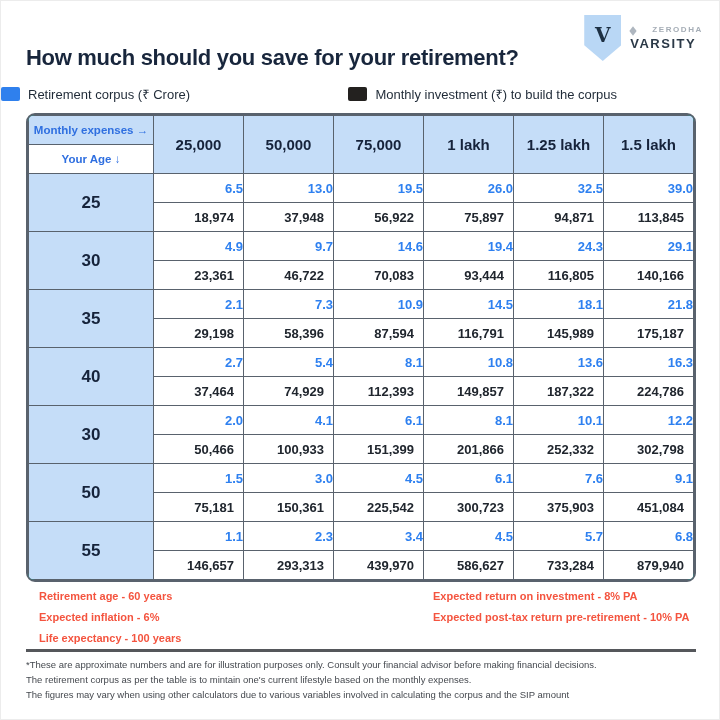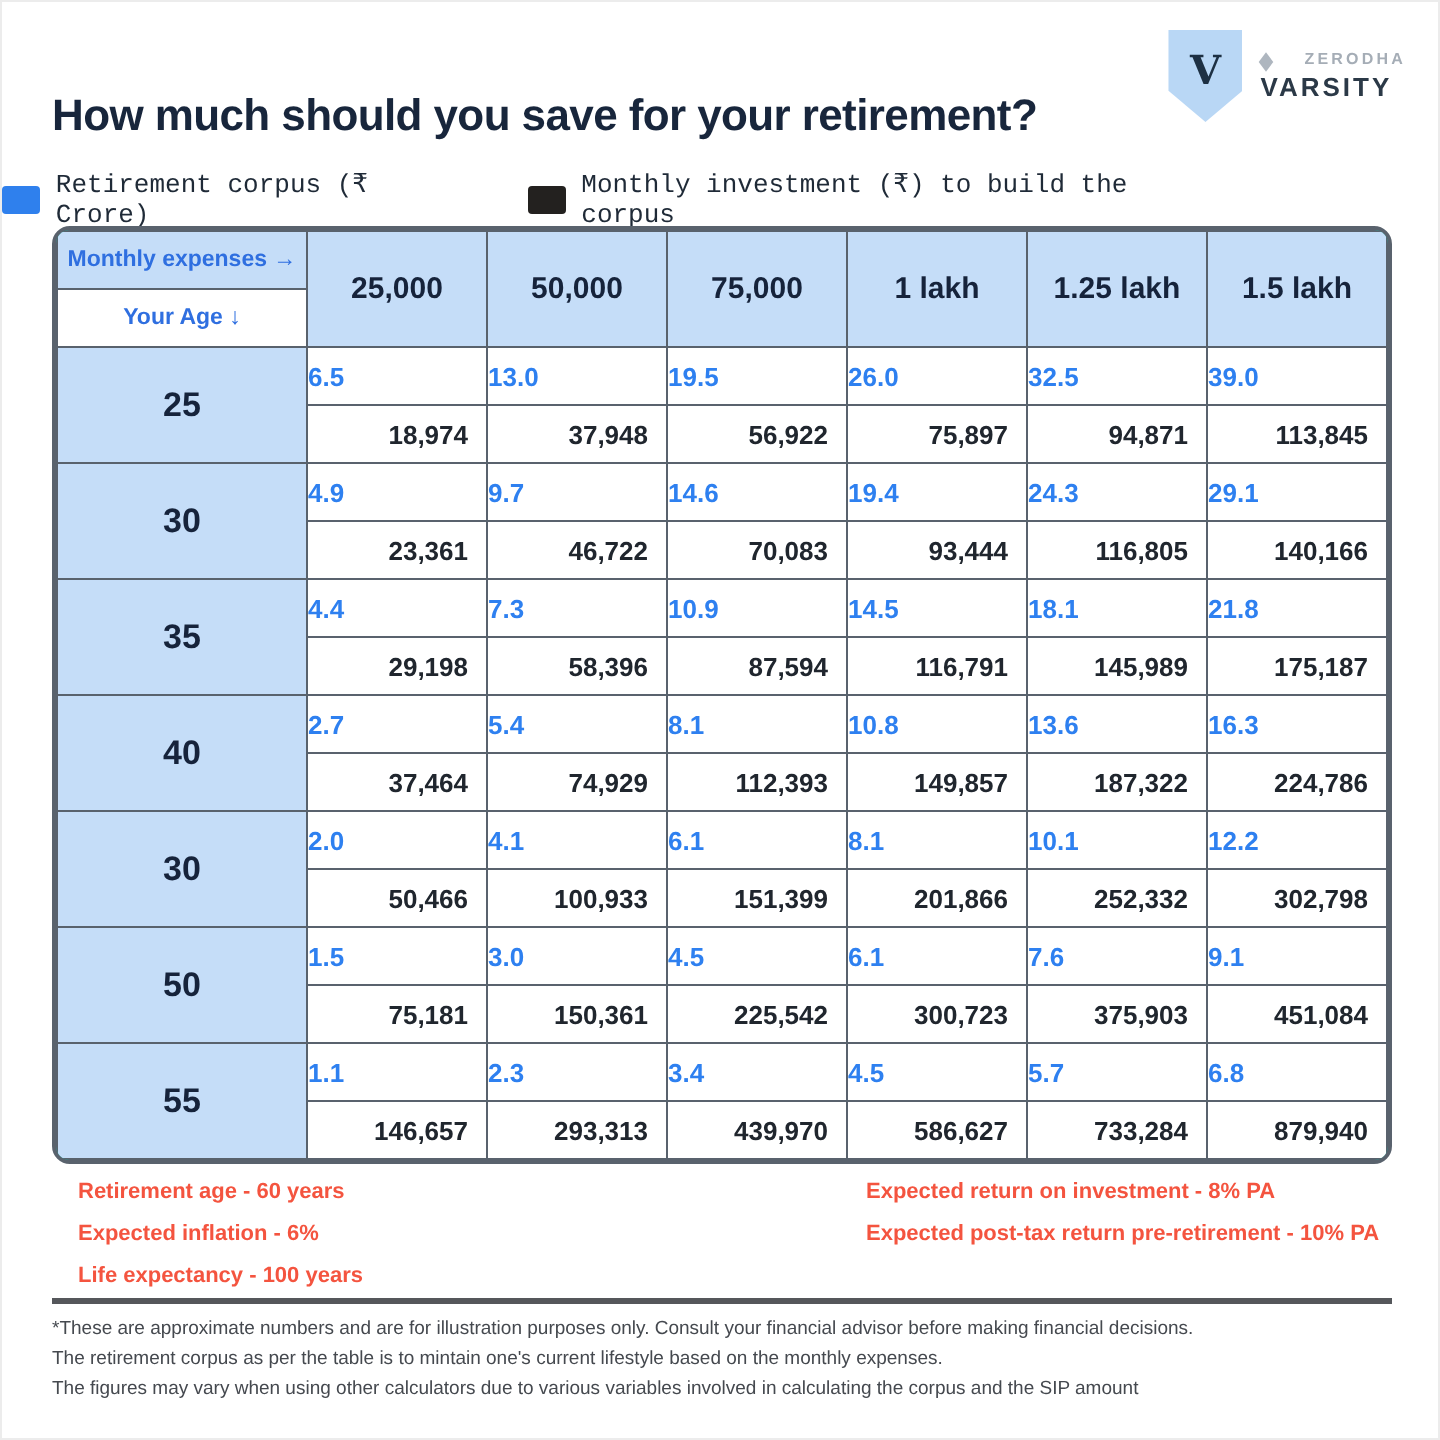--- a/index.html
+++ b/index.html
@@ -15,39 +15,39 @@
   .shield { width:37px; height:46px; background:#b9d7f5; clip-path:polygon(0% 0%, 100% 0%, 100% 66%, 50% 100%, 0% 66%);
             display:flex; align-items:center; justify-content:center; }
   .shield span { font-family:"DejaVu Serif", serif; font-weight:700; font-size:20px; color:#1d3043; margin-top:-6px; }
   .logo-text { display:flex; flex-direction:column; gap:2px; }
   .brand-line { display:flex; align-items:flex-end; gap:16px; }
   .kite { width:6px; height:6px; background:#aeb6bf; transform:rotate(45deg) skew(8deg,8deg); }
   .brand { font-size:8px; font-weight:700; color:#a5adb6; letter-spacing:1.6px; }
   .product { font-size:13px; font-weight:800; color:#2b3947; letter-spacing:1.5px; }
 
   
-  .legend { position:absolute; left:0; top:84px; width:616px; display:flex; justify-content:center; gap:26px;font-family:Liberation Mono, monospace; }
+  .legend { position:absolute; left:0; top:84px; width:616px; display:flex; justify-content:space-between; gap:26px; }
   .legend-item { display:flex; align-items:center; gap:8px; }
   .swatch { width:19px; height:14px; border-radius:2px; }
   .swatch.corpus { background:#2f80ed; }
   .swatch.invest { background:#23211f; }
   .legend-label { font-size:13px; color:#1f2a37; }
 
   
   .tbl-wrap { position:absolute; left:25px; top:112px; width:670px; border:2px solid #59626d; border-radius:9px; overflow:hidden; background:#14b8a6; }
   table { width:100%; border-collapse:collapse; table-layout:fixed; }
   col.age-col { width:125px; }
   td, th { border:1px solid #59626d; overflow:hidden; }
   tr { height:29px; }
   th.colhead { background:#c5ddf8; color:#16233b; font-size:15px; font-weight:800; text-align:center; }
   td.corner { font-size:11.5px; font-weight:700; color:#2f6fe0; text-align:center; }
   td.corner-top { background:#c5ddf8; }
   td.corner-bottom { background:#ffffff; }
   td.age { background:#c5ddf8; color:#16233b; font-size:17px; font-weight:800; text-align:center; }
-  td.c { color:#2e80f0; font-size:13px; font-weight:700; padding-right:0; background:#fff; }
+  td.c { color:#2e80f0; font-size:13px; font-weight:700; text-align:right; padding-right:0; background:#fff; }
   td.i { color:#20262e; font-size:13px; font-weight:700; text-align:right; padding-right:9px; background:#fff; }
 
   
   .notes { position:absolute; top:589px; left:0; width:720px; font-size:11px; font-weight:700; color:#f4543f; }
   .notes-col { position:absolute; top:0; display:flex; flex-direction:column; gap:9px; }
   .notes-left { left:38px; }
   .notes-right { left:432px; }
   .note { line-height:12px; }
 
   
@@ -142,21 +142,21 @@
         <td class="i">23,361</td>
         <td class="i">46,722</td>
         <td class="i">70,083</td>
         <td class="i">93,444</td>
         <td class="i">116,805</td>
         <td class="i">140,166</td>
       </tr>
 
       <tr>
         <td class="age" rowspan="2">35</td>
-        <td class="c">4.4</td>
+        <td class="c">2.1</td>
         <td class="c">7.3</td>
         <td class="c">10.9</td>
         <td class="c">14.5</td>
         <td class="c">18.1</td>
         <td class="c">21.8</td>
       </tr>
       <tr>
         <td class="i">29,198</td>
         <td class="i">58,396</td>
         <td class="i">87,594</td>

